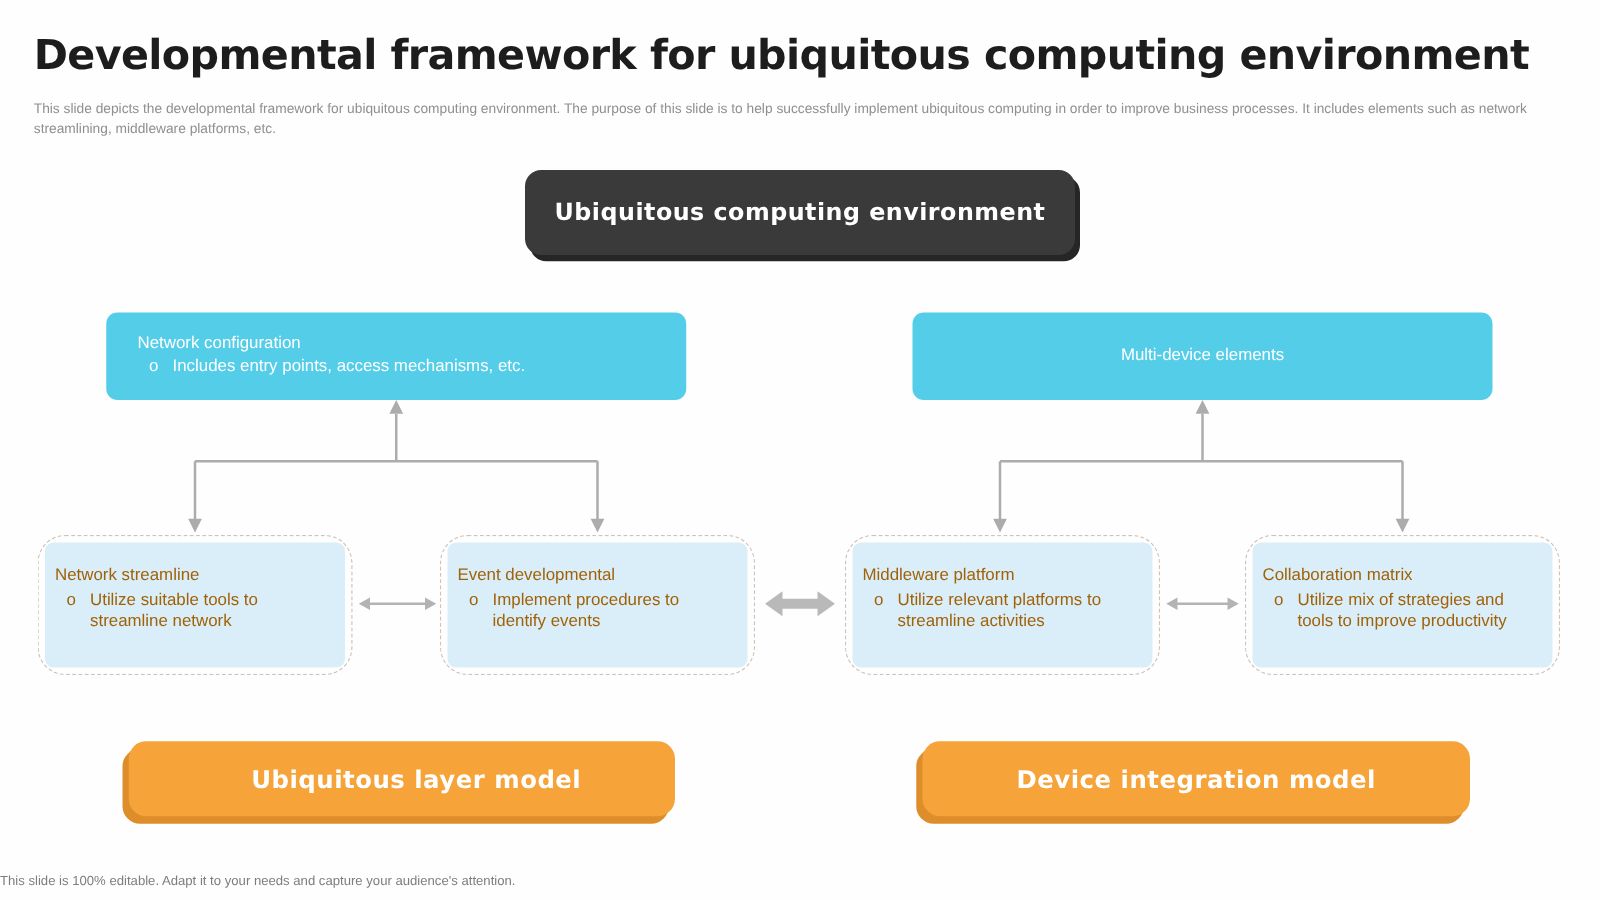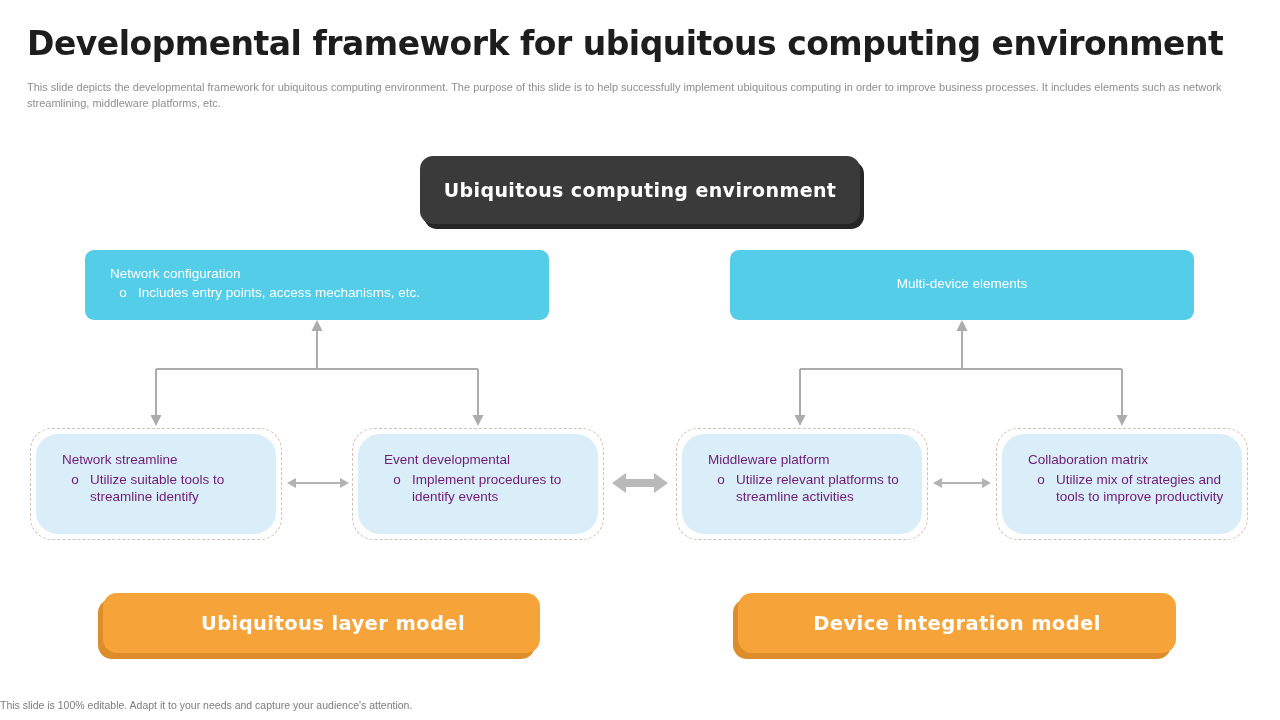--- a/index.html
+++ b/index.html
@@ -22,21 +22,20 @@
     position:absolute; left:27px; top:80px; width:1218px;
     font-size:11px; line-height:1.42; color:#8f8f8f;
   }
 
   .dark-box {
     position:absolute; left:420px; top:136px; width:440px; height:68px;
     background:#3a3a3a; border-radius:13px;
     box-shadow:4px 5px 0 #262626;
     display:flex; align-items:center; justify-content:center;
     cursor:pointer;
-    margin-top:20px;
   }
   .dark-box span {
     color:#ffffff; font-family:"DejaVu Sans", sans-serif;
     font-size:19px; font-weight:bold; letter-spacing:0.4px;
   }
 
   .cyan-box {
     position:absolute; top:250px; width:464px; height:70px;
     background:#54cde9; border-radius:9px; color:#ffffff;
     font-size:13.5px; line-height:1.35; cursor:pointer;
@@ -48,23 +47,23 @@
   .bullet-row { display:flex; align-items:flex-start; }
   .bullet-row .marker { width:12px; margin-left:7px; margin-right:9px; flex:none; text-align:center; }
 
   .child-box {
     position:absolute; top:428px; width:252px; height:112px;
     border:1px dashed #cfc3b8; border-radius:22px; padding:5px;
     background:transparent; cursor:pointer;
   }
   .child-box .inner {
     width:100%; height:100%;
-    background:#d9eef9; border-radius:22px;
-    padding:17px 12px 0 26px;
-    color:#701a75; font-size:13.5px; line-height:1.26;
+    background:#d9eef9; border-radius:7px;
+    padding:17px 12px 0 8px;
+    color:#a16207; font-size:13.5px; line-height:1.26;
   }
   .child-box .inner .box-title { margin-bottom:3px; }
   .pos-c1 { left:30px; }
   .pos-c2 { left:352px; }
   .pos-c3 { left:676px; }
   .pos-c4 { left:996px; }
 
   .orange-btn {
     position:absolute; top:593px; height:60px;
     background:#f6a339; border-radius:14px;
@@ -146,21 +145,21 @@
 
   <div class="cyan-box pos-right">
     <div class="cyan-title">Multi-device elements</div>
   </div>
 
   <div class="child-box pos-c1">
     <div class="inner">
       <div class="box-title">Network streamline</div>
       <div class="bullet-row">
         <span class="marker">o</span>
-        <span>Utilize suitable tools to streamline identify</span>
+        <span>Utilize suitable tools to streamline network</span>
       </div>
     </div>
   </div>
 
   <div class="child-box pos-c2">
     <div class="inner">
       <div class="box-title">Event developmental</div>
       <div class="bullet-row">
         <span class="marker">o</span>
         <span>Implement procedures to identify events</span>

